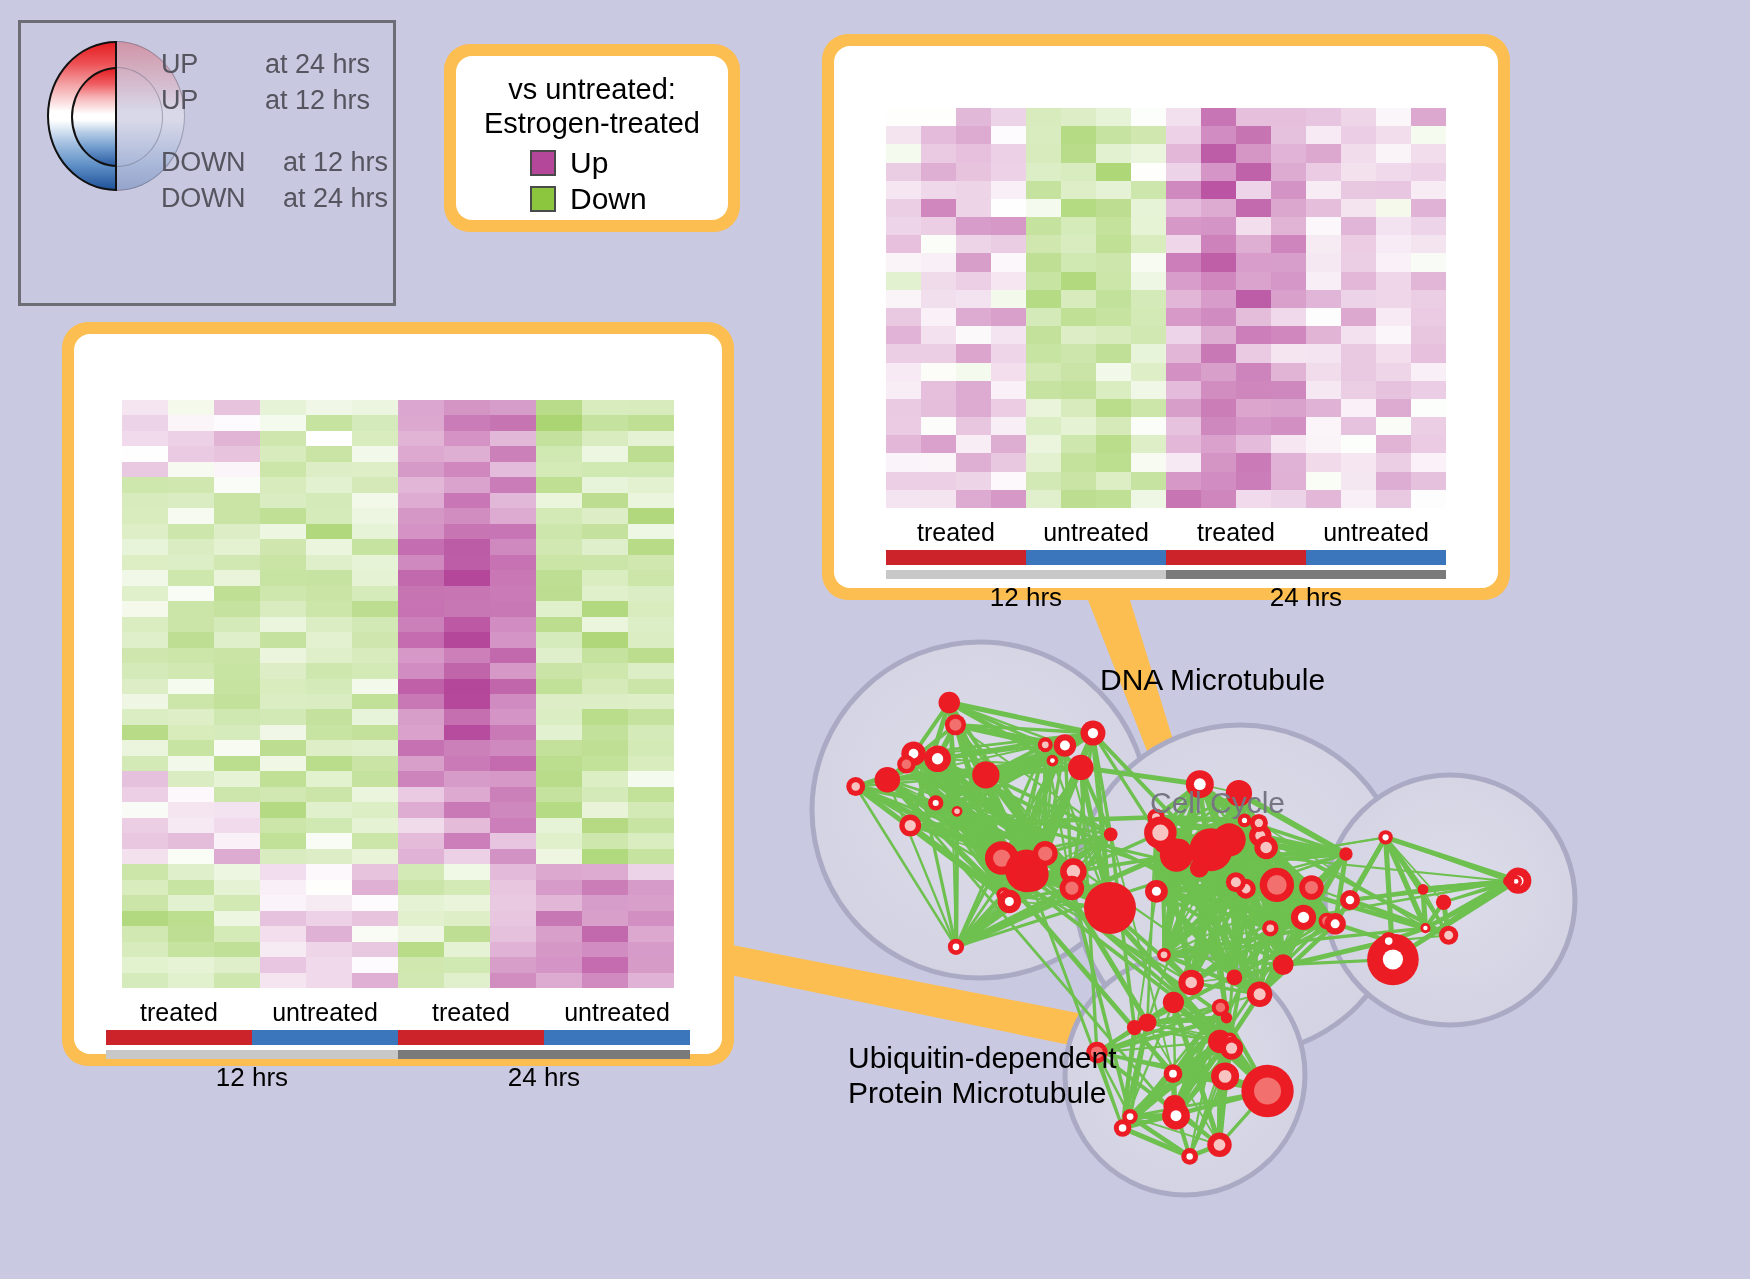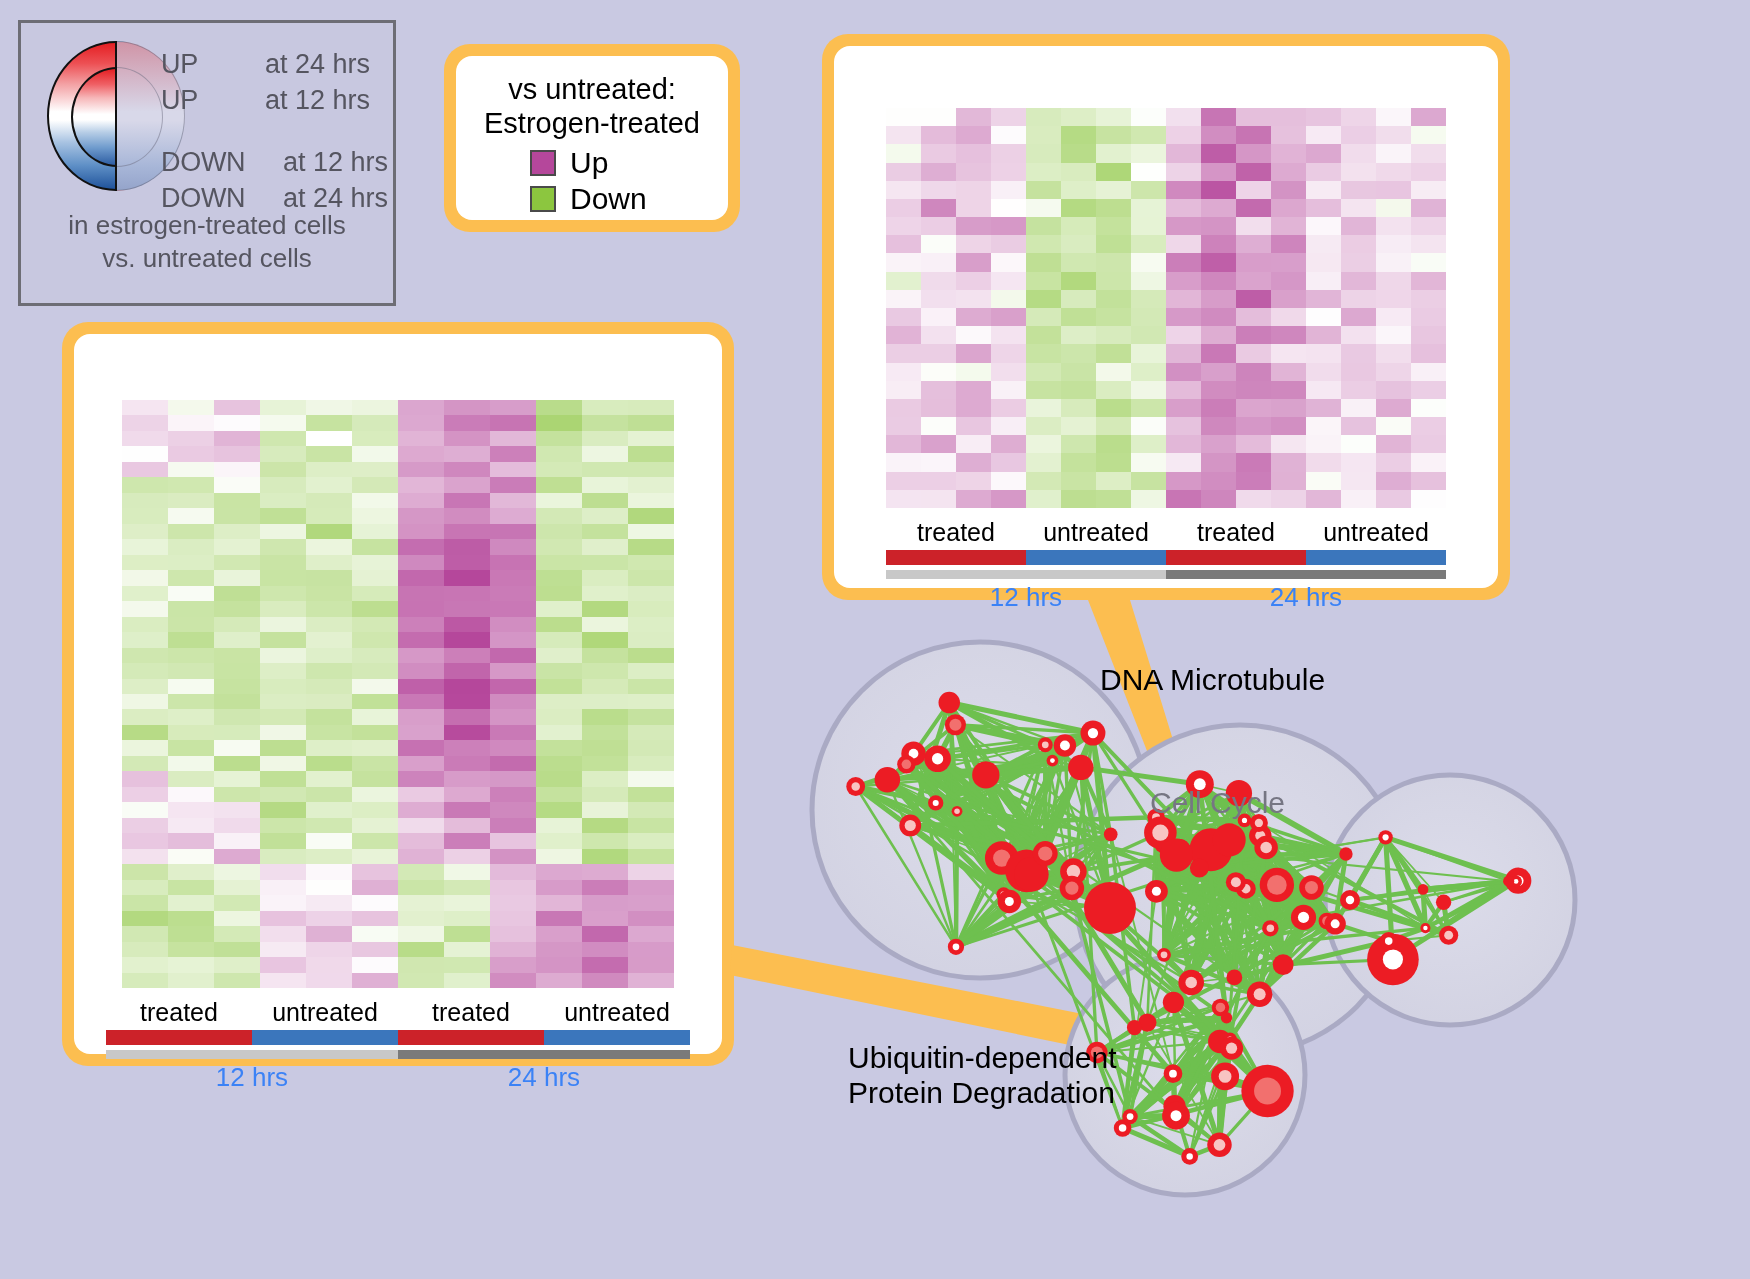--- a/index.html
+++ b/index.html
@@ -66,21 +66,21 @@
   #apc-panel .panel-title{font-size:31px;padding-top:16px;}
   .hm-grid{display:grid;position:absolute;}
   .hm-cell{width:100%;height:100%;}
 
   .axis-wrap{position:absolute;left:0;right:0;}
   .cond-labels{display:grid;grid-template-columns:repeat(4,1fr);}
   .cond-labels span{text-align:center;font-size:25px;color:#000;}
   .cond-bars{display:grid;grid-template-columns:repeat(4,1fr);height:15px;margin-top:3px;}
   .time-bars{display:grid;grid-template-columns:repeat(2,1fr);height:9px;margin-top:5px;}
   .time-labels{display:grid;grid-template-columns:repeat(2,1fr);margin-top:3px;}
-  .time-labels span{text-align:center;font-size:26px;color:#3b82f6;}
+  .time-labels span{text-align:center;font-size:26px;color:#000000;}
 
   
   #network{left:790px;top:600px;width:960px;height:679px;}
   .net-label{position:absolute;white-space:nowrap;font-size:30px;line-height:1.18;}
   .net-label.black{color:#000;}
   .net-label.gray{color:#767683;}
 
   
   .connector{position:absolute;}
 </style>
@@ -101,24 +101,20 @@
 
   <div class="wheel-lbl" style="left:140px;top:62px;">UP</div>
   <div class="wheel-time" style="left:244px;top:62px;">at 12 hrs</div>
 
   <div class="wheel-lbl" style="left:140px;top:124px;">DOWN</div>
   <div class="wheel-time" style="left:262px;top:124px;">at 12 hrs</div>
 
   <div class="wheel-lbl" style="left:140px;top:160px;">DOWN</div>
   <div class="wheel-time" style="left:262px;top:160px;">at 24 hrs</div>
 
-  <div id="cw-caption">
-    <div>in estrogen-treated cells</div>
-    <div>vs. untreated cells</div>
-  </div>
 </div>
 
 <div class="abs ypanel" id="updown-key">
   <div class="ypanel-inner">
     <div class="key-title">
       <div>vs untreated:</div>
       <div>Estrogen-treated</div>
     </div>
     <div class="key-rows" id="key-rows">
         <div class="key-row">
@@ -1966,14 +1962,14 @@
         <g>
           <circle cx="560" cy="300" r="10" fill="#ec1c24"></circle>
           <circle cx="560" cy="300" r="4.22" fill="#ffffff"></circle>
         </g>
       </g>
   </svg>
 
   <div class="net-label black" style="left:310px;top:62px;">DNA Microtubule</div>
   <div class="net-label gray" style="left:360px;top:185px;">Cell Cycle</div>
   <div class="net-label black" style="left:58px;top:440px;white-space:pre-line;text-align:left;">Ubiquitin-dependent
-Protein Degradation</div>
+Protein Microtubule</div>
 </div>
 
 </body></html>

